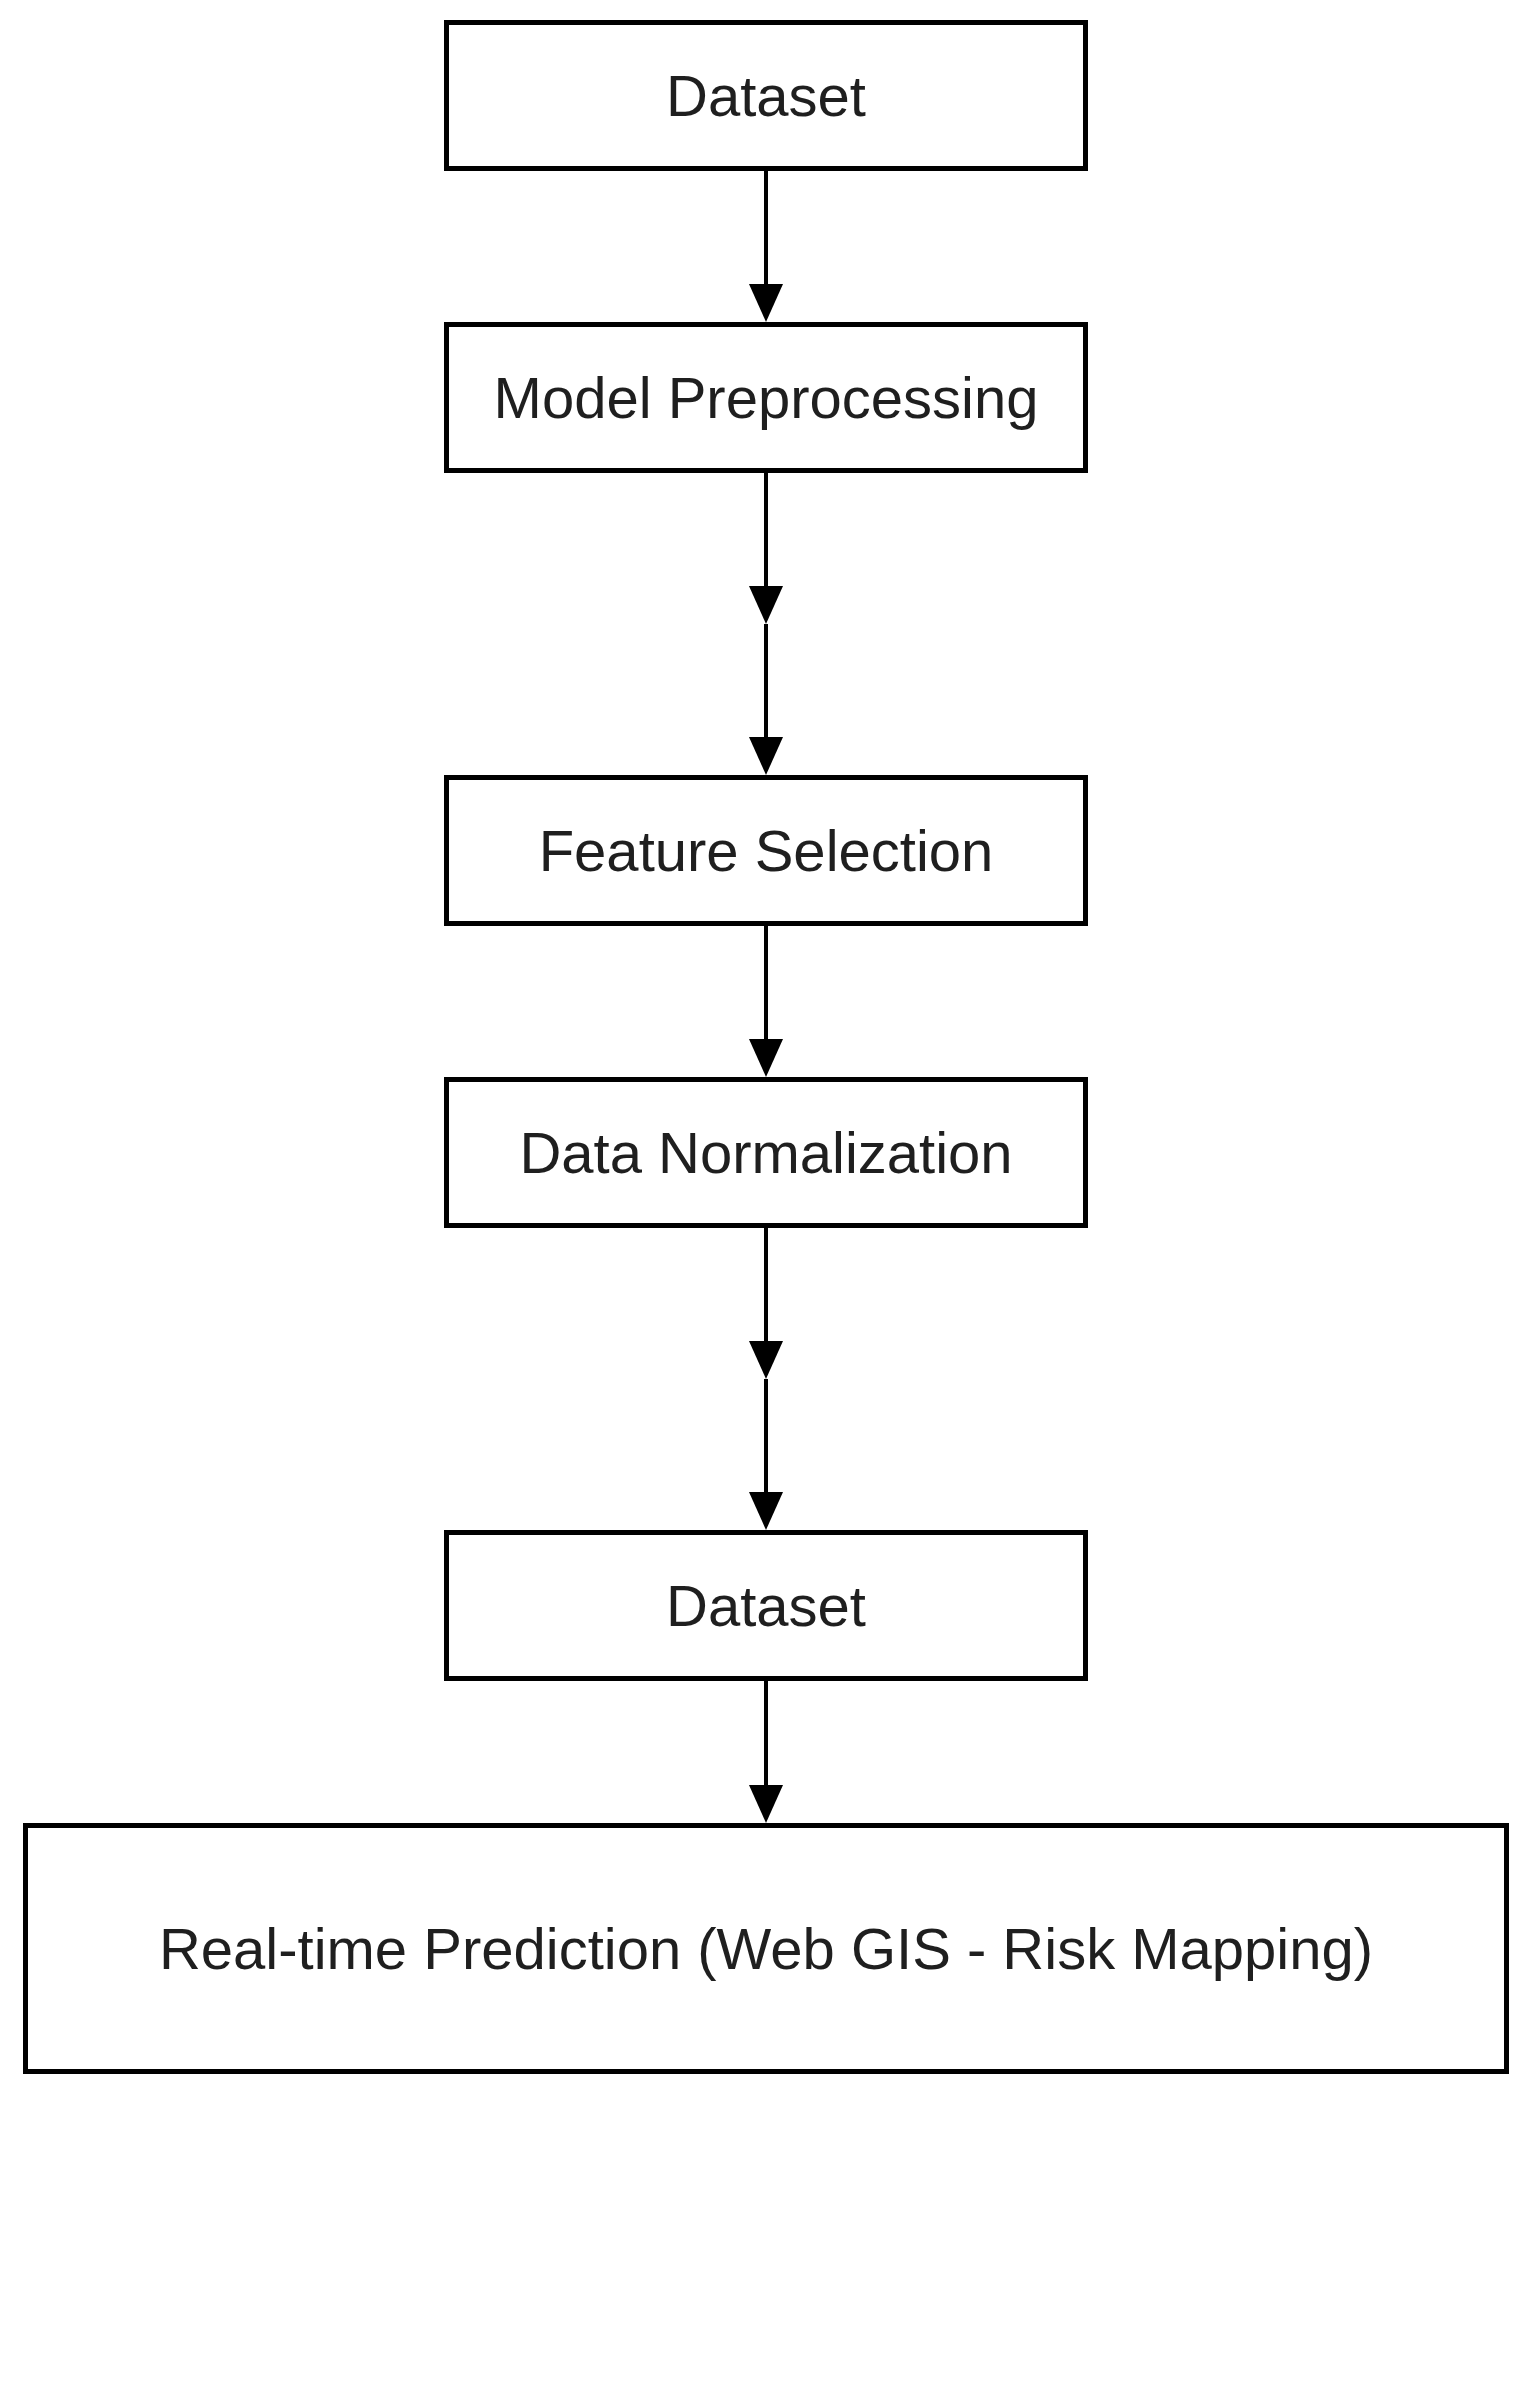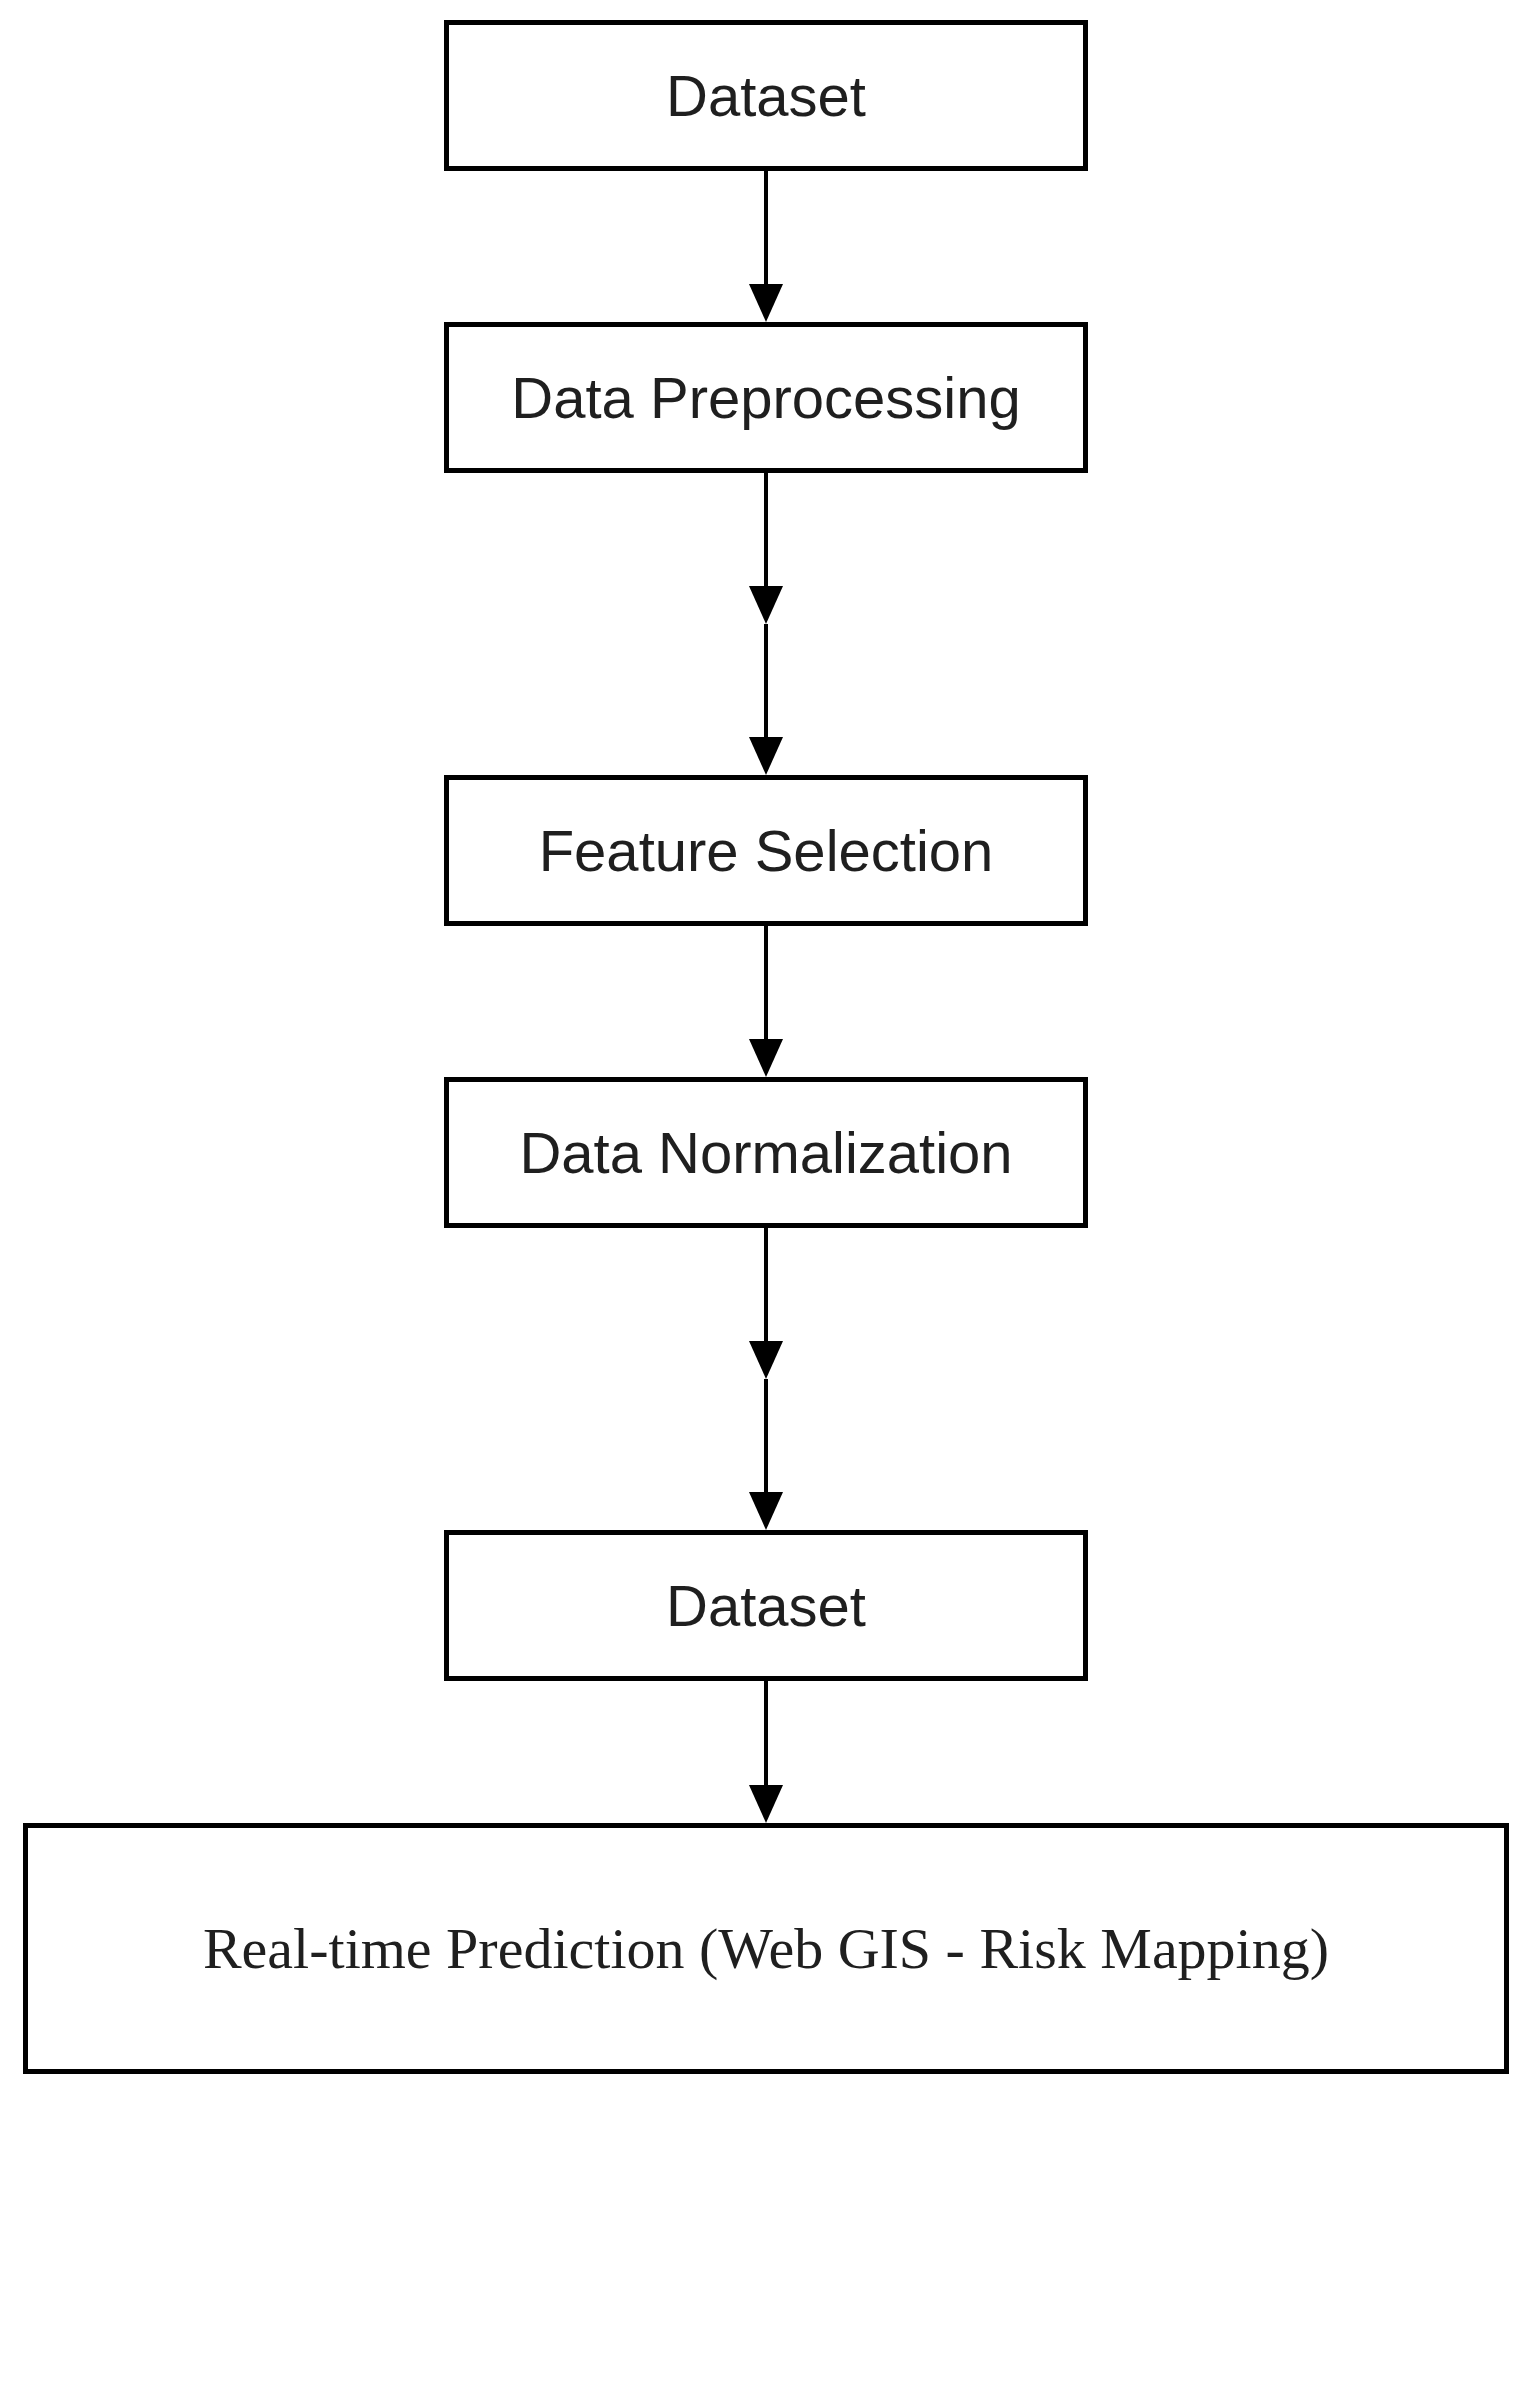--- a/index.html
+++ b/index.html
@@ -31,21 +31,20 @@
     justify-content: center;
     text-align: center;
     font-size: 58px;
     line-height: 1.1;
     color: #1f1f1f;
     flex: 0 0 auto;
   }
   .node.final {
     width: 1486px;
     height: 251px;
-    font-family: Liberation Serif, serif;
   }
   .connector {
     flex: 0 0 auto;
     height: 151px;
     display: flex;
     flex-direction: column;
     align-items: center;
   }
   .connector.short {
     height: 142px;
@@ -72,21 +71,21 @@
   <div class="node">
     <span>Dataset</span>
   </div>
 
   <div class="connector">
     <div class="connector-line"></div>
     <div class="connector-head"></div>
   </div>
 
   <div class="node">
-    <span>Data Preprocessing</span>
+    <span>Model Preprocessing</span>
   </div>
 
   <div class="connector">
     <div class="connector-line"></div>
     <div class="connector-head"></div>
   </div>
 
 
   <div class="connector">
     <div class="connector-line"></div>

